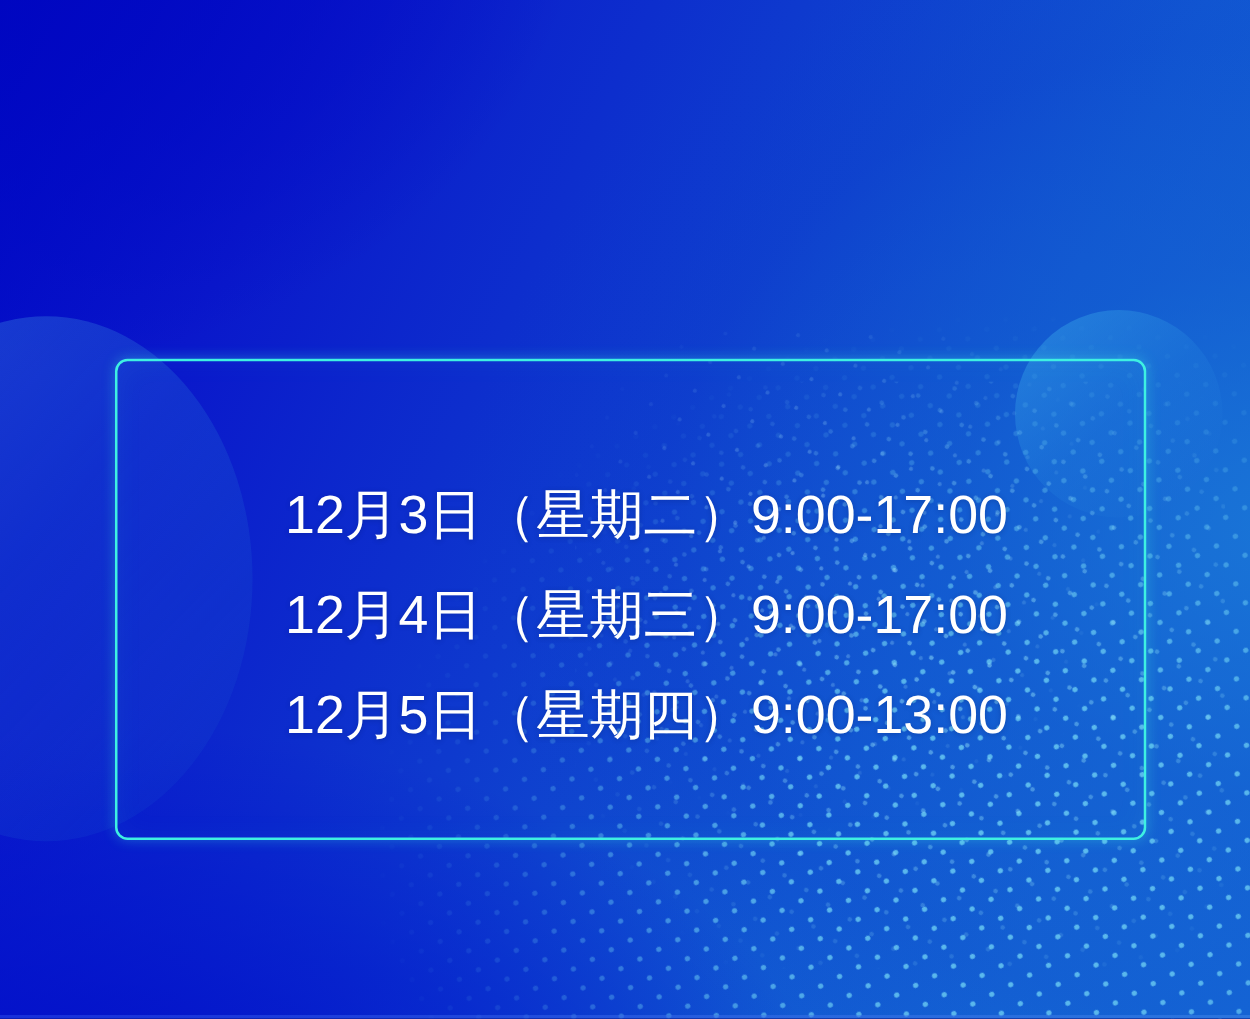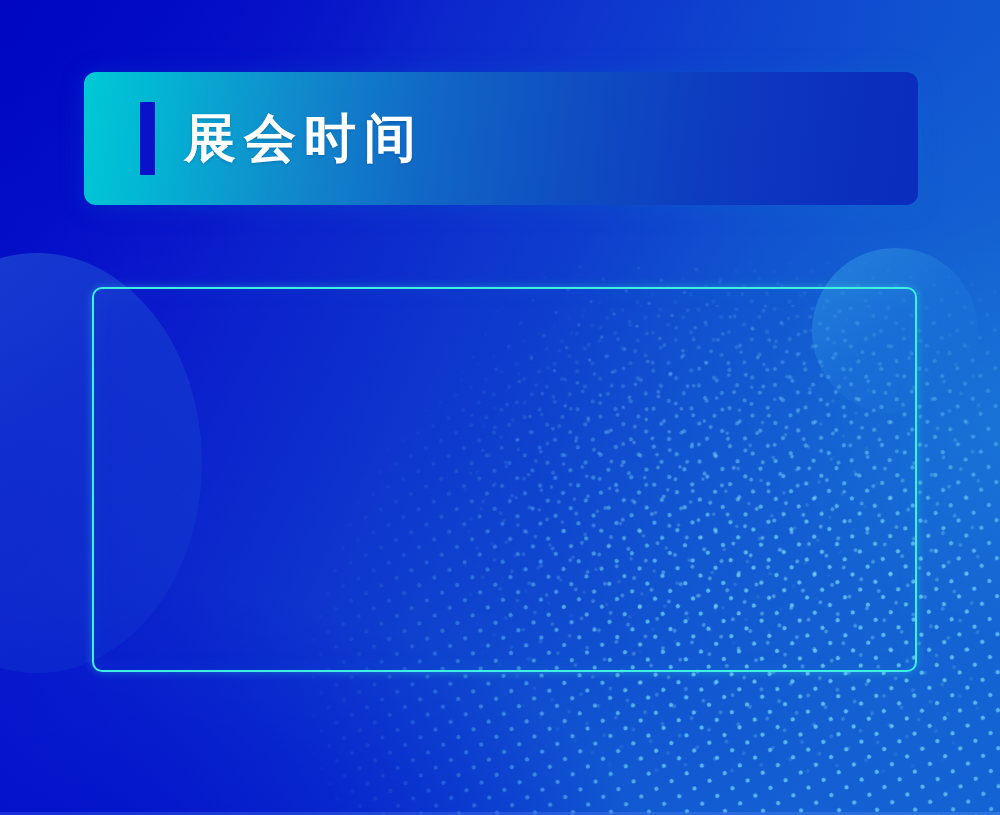--- a/index.html
+++ b/index.html
@@ -245,22 +245,23 @@
 
   <svg class="dot-field-3" viewBox="0 0 420 400" preserveAspectRatio="none">
     <defs>
       <pattern id="dots-c" width="26" height="26" patternUnits="userSpaceOnUse" patternTransform="rotate(-62)">
         <circle cx="3" cy="3" r="1.7" fill="#a8e9ff"></circle>
       </pattern>
     </defs>
     <rect x="0" y="0" width="420" height="400" fill="url(#dots-c)"></rect>
   </svg>
 
-  <div class="header-bar">
-    <div class="header-accent"></div>
-    <div class="header-title">展会时间</div>
+
+  <div class="content-frame"></div>
+
+  <div class="schedule-list">
+    <div class="schedule-row">12月3日（星期二）9:00-17:00</div>
+    <div class="schedule-row">12月4日（星期三）9:00-17:00</div>
+    <div class="schedule-row">12月5日（星期四）9:00-13:00</div>
   </div>
-
-  <div class="content-frame"></div>
-
 
   <div class="bottom-edge"></div>
 </div>
 
 </body></html>

